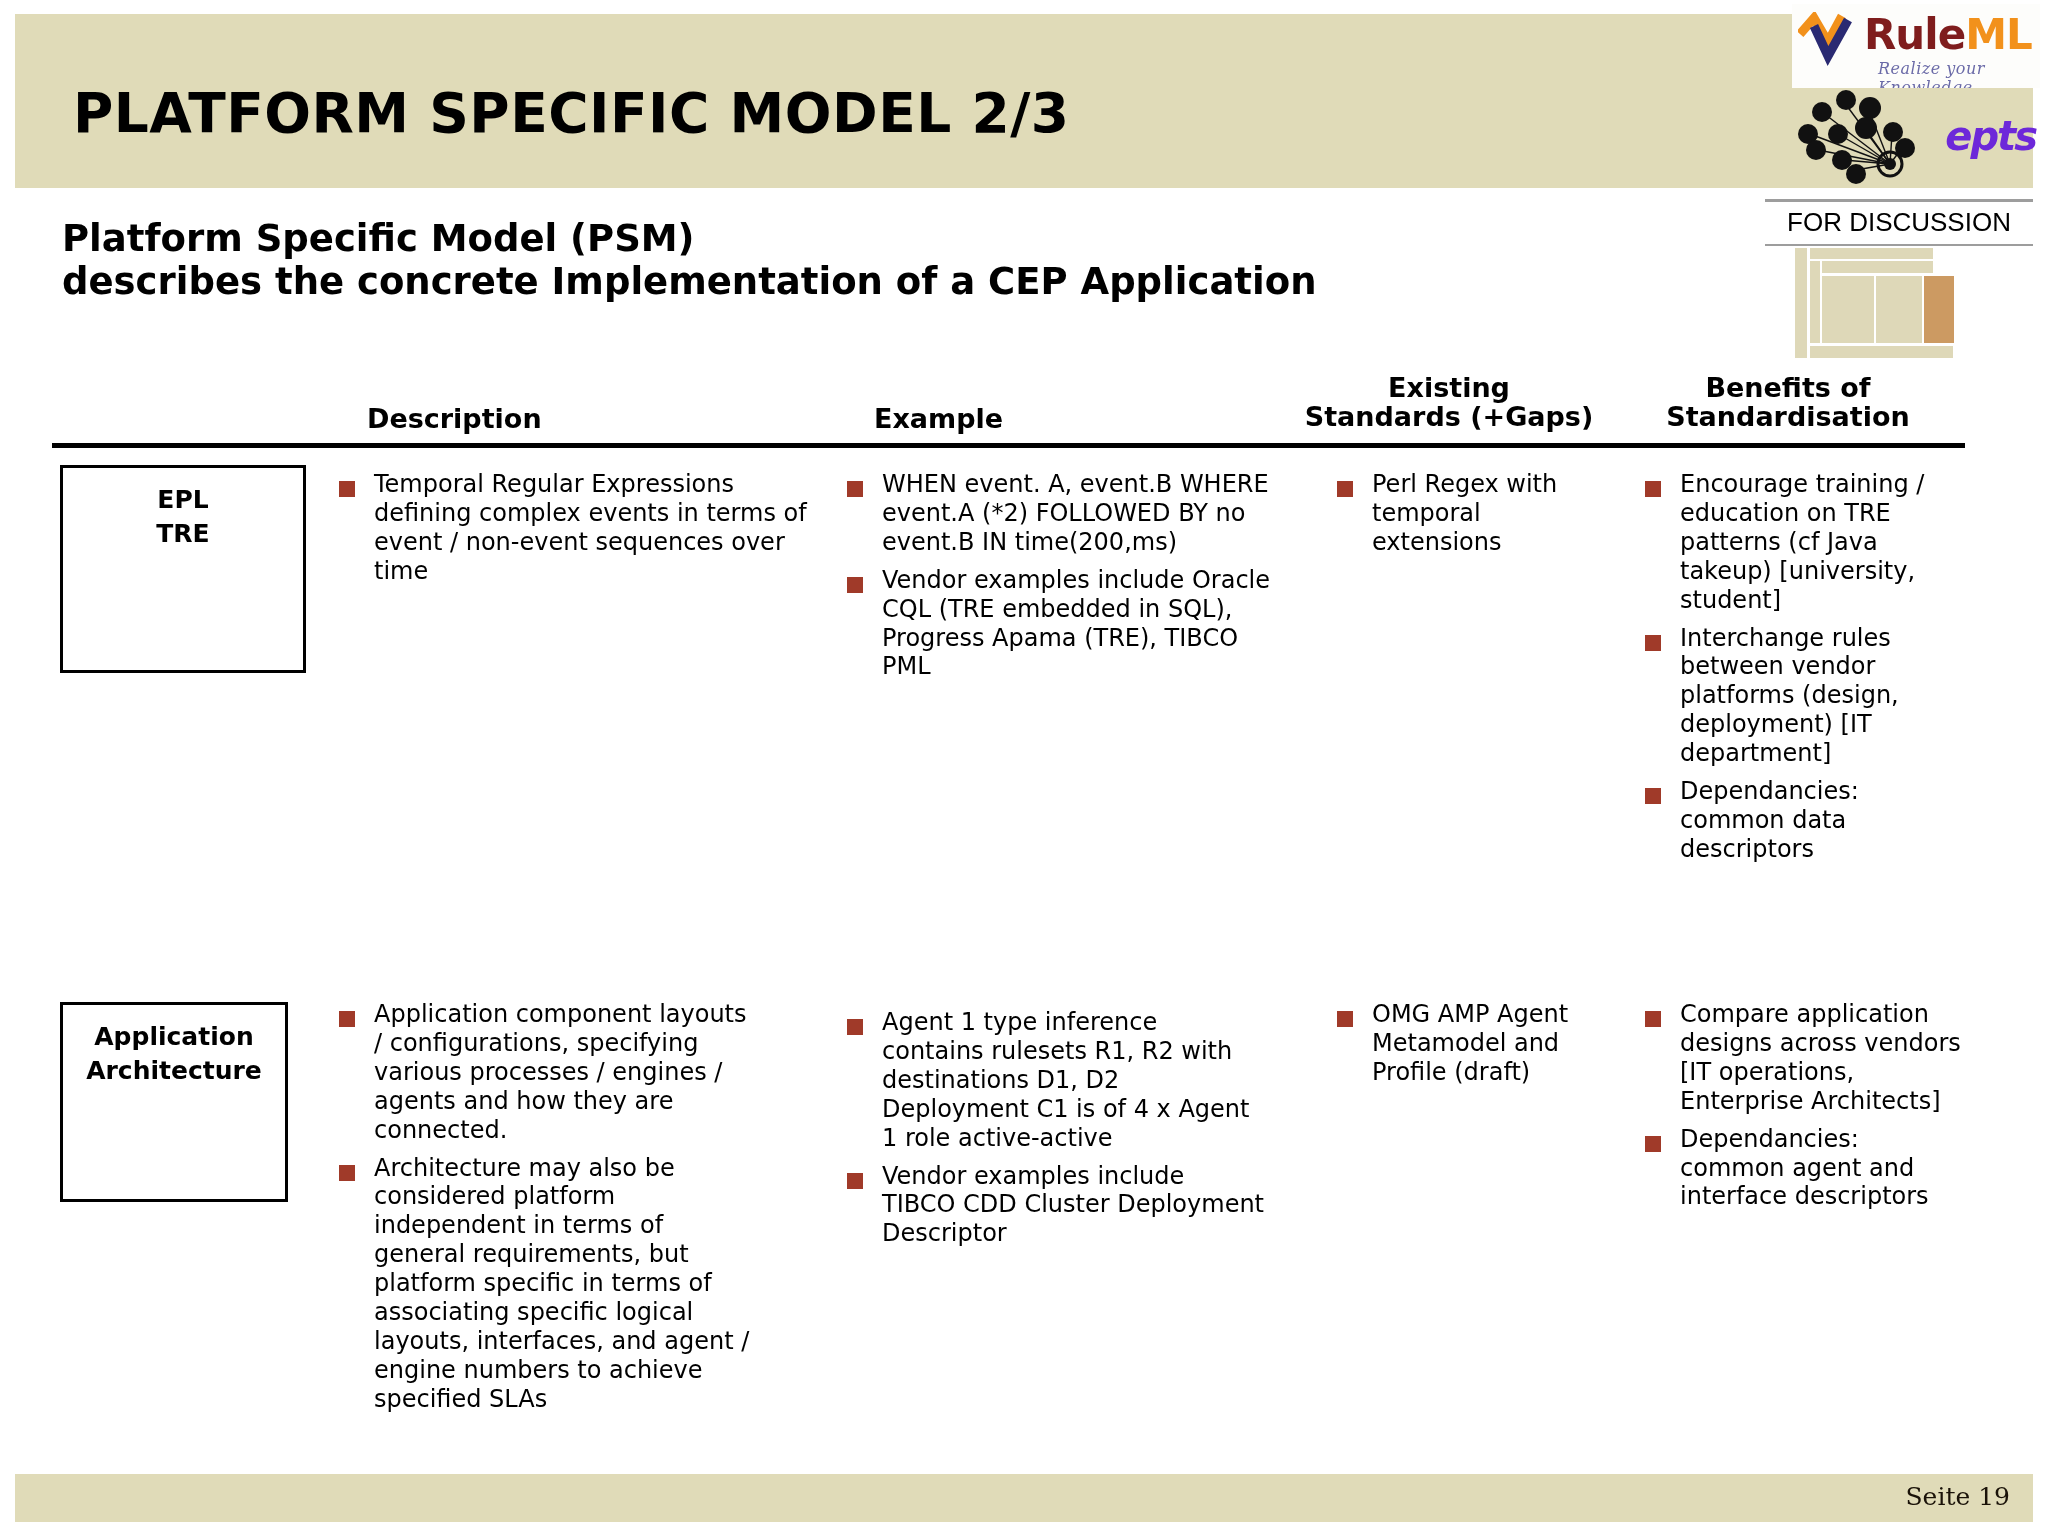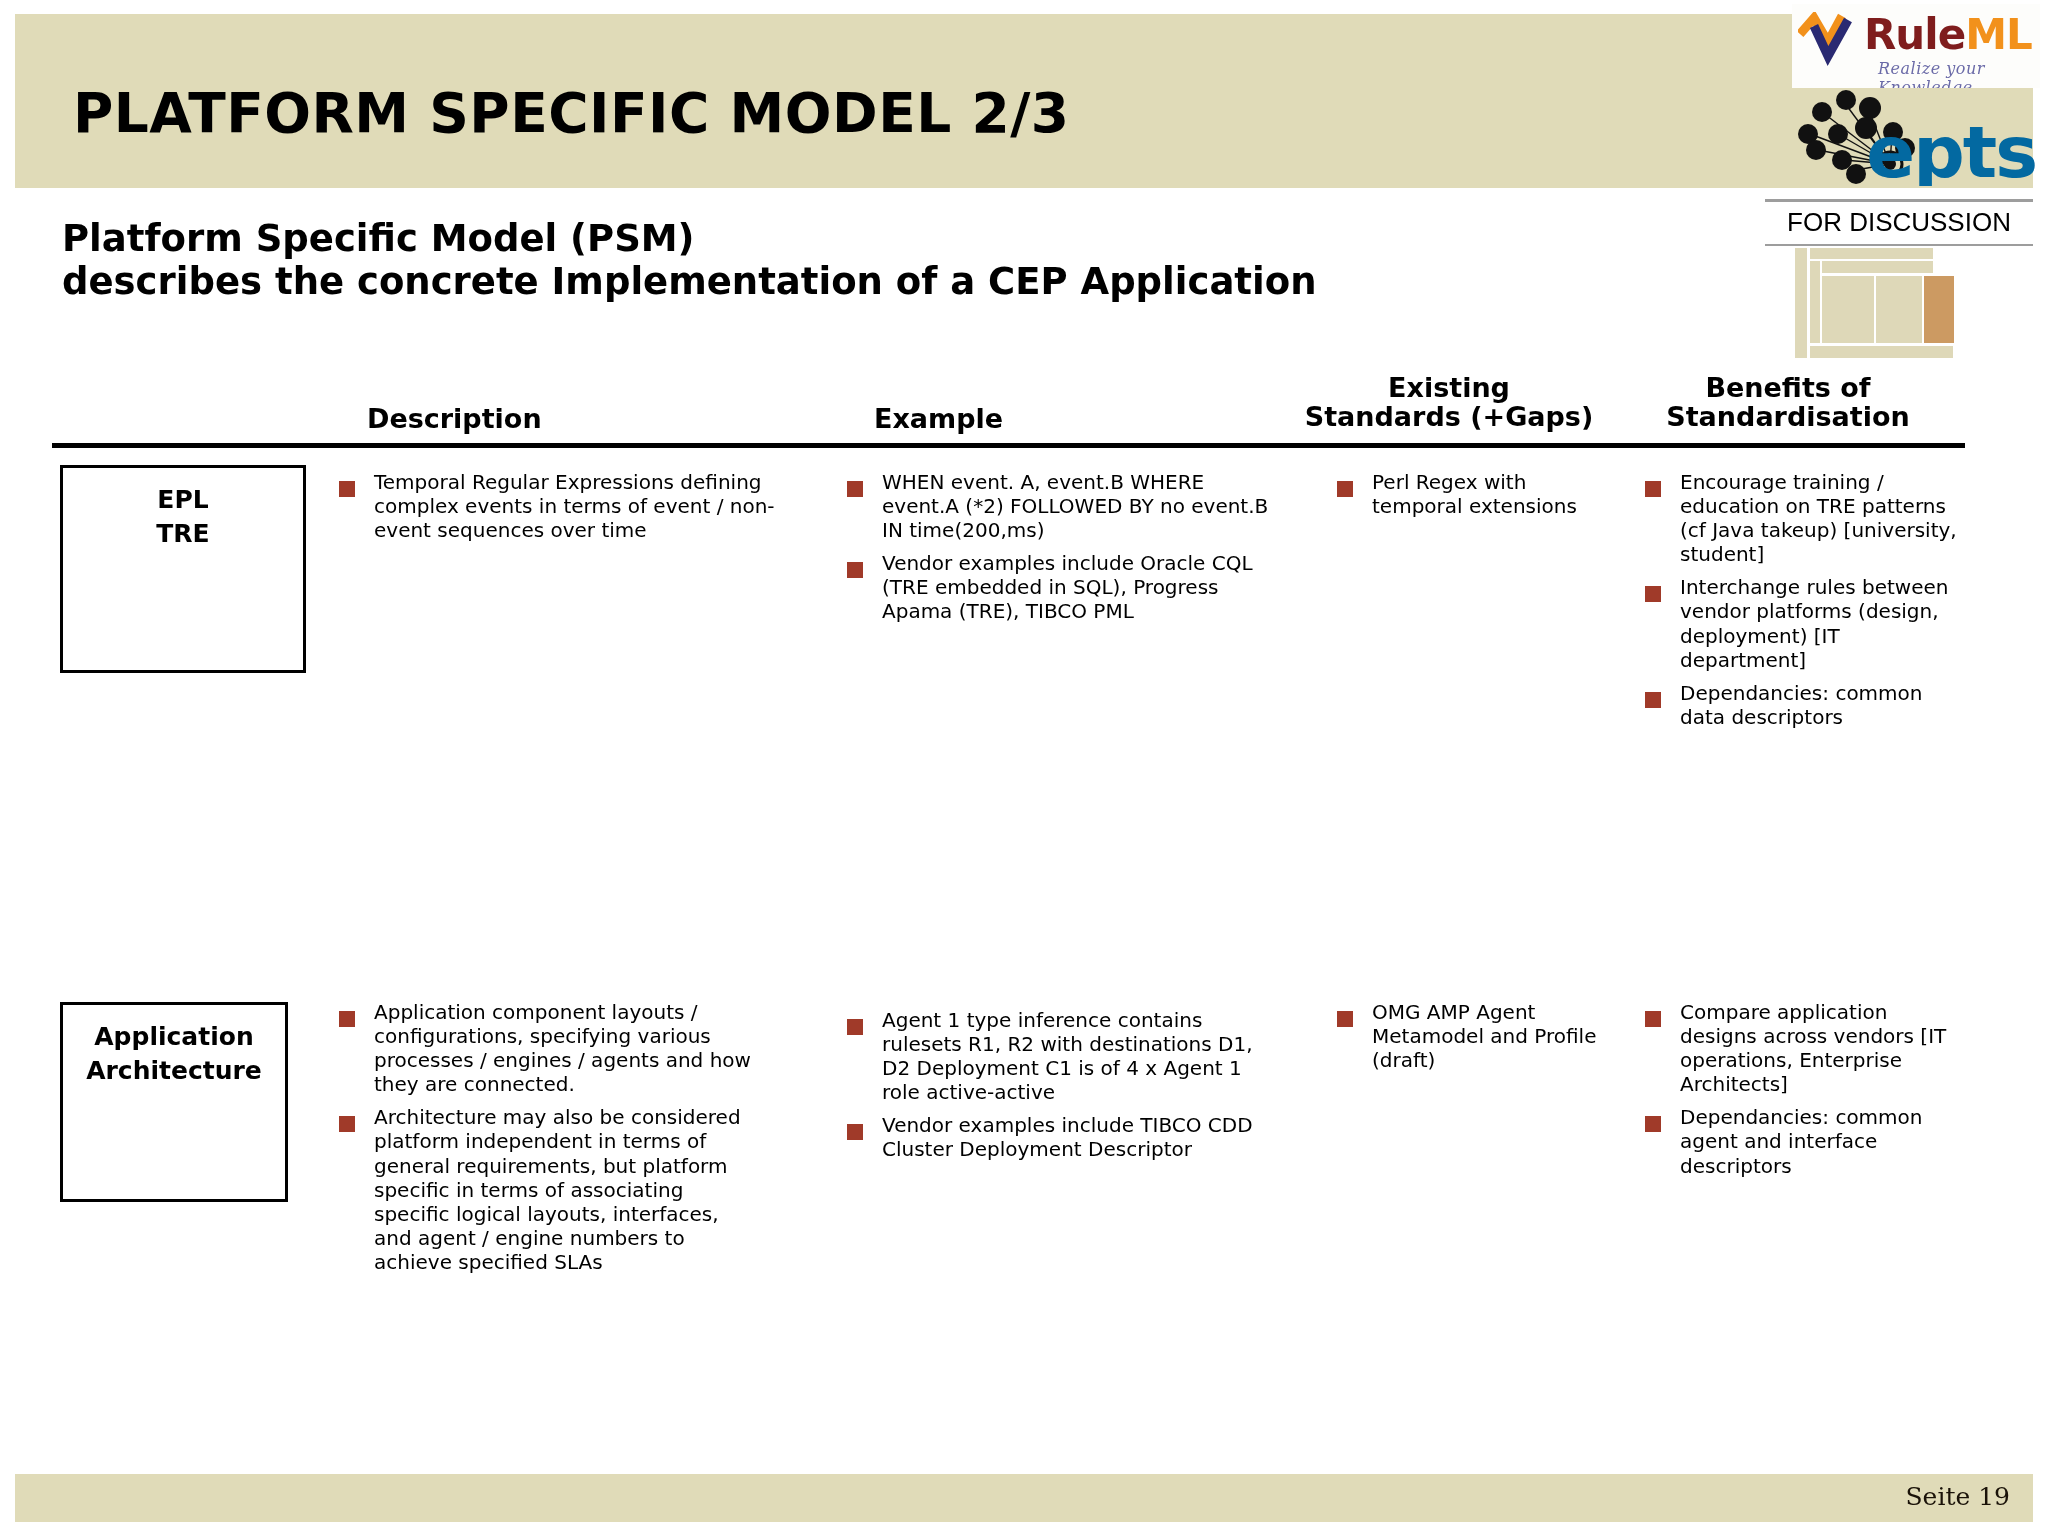--- a/index.html
+++ b/index.html
@@ -96,26 +96,27 @@
     left: 1792px;
     top: 90px;
     width: 248px;
     height: 96px;
     overflow: hidden;
   }
   #epts-word {
     position: absolute;
     right: 4px;
     top: 26px;
-    font-size: 72px;
+    font-size: 40px;
     font-weight: bold;
     line-height: 1;
-    color: #0369a1;
+    color: #6d28d9;
     letter-spacing: -2px;
     font-family: "DejaVu Sans", sans-serif;
+    font-style: italic;
   }
 
   
   #for-discussion-box {
     position: absolute;
     left: 1765px;
     top: 199px;
     width: 268px;
     height: 42px;
     border-top: 3px solid #9d9d9d;
@@ -184,21 +185,21 @@
   
   .cell {
     position: absolute;
     box-sizing: border-box;
   }
   .bullets { list-style: none; margin: 0; padding: 0; }
   .bullets li {
     position: relative;
     padding-left: 37px;
     margin-bottom: 9px;
-    font-size: 20px;
+    font-size: 24px;
     line-height: 1.205;
     color: #000;
   }
   .bullets li::before {
     content: "";
     position: absolute;
     left: 2px;
     top: 11px;
     width: 16px;
     height: 16px;

